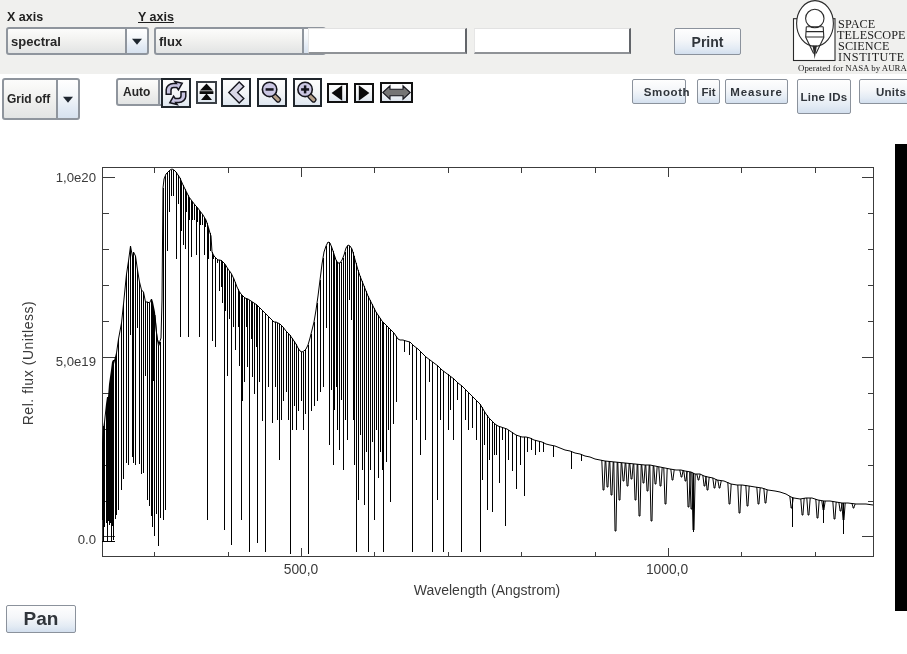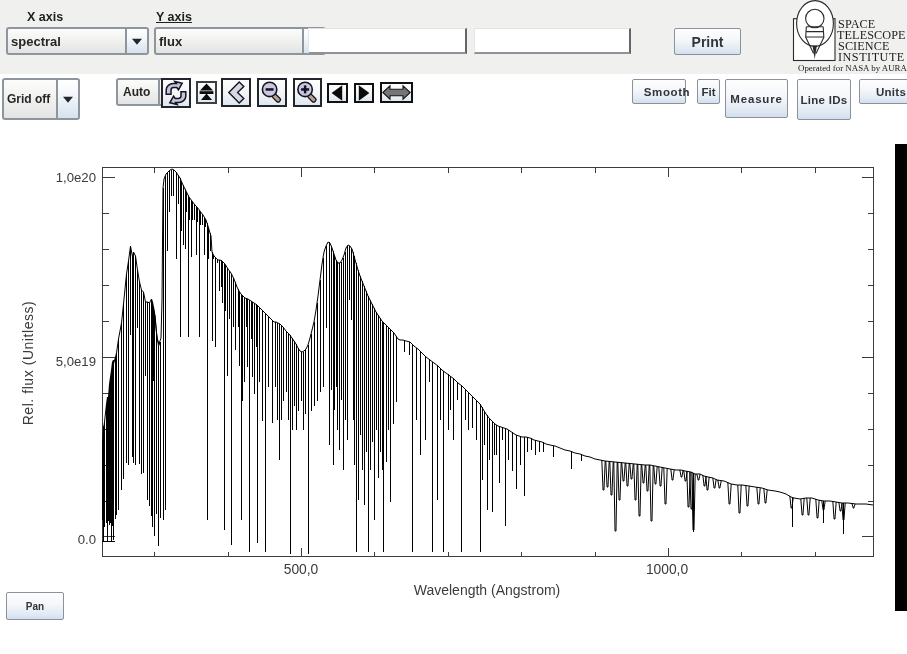--- a/index.html
+++ b/index.html
@@ -7,22 +7,22 @@
 .lbl{position:absolute;font-size:12.5px;font-weight:bold;color:#1e1e1e;}
 .combo{position:absolute;height:28px;border:2px solid #8f959d;border-radius:3px;background:linear-gradient(180deg,#fcfcfb 0%,#f2f2f0 45%,#e8e9e8 80%,#e2e4e4 100%);}
 .combo .ctext{position:absolute;left:3px;top:50%;transform:translateY(-50%);font-size:13px;font-weight:bold;color:#262626;}
 .combo .carr{position:absolute;right:0;top:0;bottom:0;width:22px;border-left:2px solid #8f959d;background:linear-gradient(180deg,#ffffff 0%,#f4f7fa 40%,#e2eaf4 75%,#d7e2ef 100%);border-radius:0 2px 2px 0;}
 .combo .tri{position:absolute;left:50%;top:50%;transform:translate(-50%,-38%);width:0;height:0;border-left:5px solid transparent;border-right:5px solid transparent;border-top:6px solid #1f2730;}
 .tfield{position:absolute;height:26px;background:#fff;border-top:1px solid #e2e2e2;border-left:1px solid #e6e6e6;border-right:2px solid #62656a;border-bottom:2px solid #8f9296;}
 .btn{position:absolute;display:flex;align-items:center;justify-content:center;border:1px solid #8b929c;border-radius:2px;background:linear-gradient(180deg,#fefefe 0%,#f4f6f9 45%,#e3ebf4 78%,#d3dfee 100%);font-weight:bold;color:#30353b;}
 .ibtn{position:absolute;display:flex;align-items:center;justify-content:center;background:linear-gradient(180deg,#fdfdfd 0%,#f2f4f6 55%,#dfe7f0 100%);}
 </style></head><body>
 <div id="toolbar1"></div>
-<div class="lbl" style="left:7px;top:10px;margin-left:20px;">X axis</div>
-<div class="lbl" style="left:156px;top:10px;text-decoration:underline;">Y axis</div>
+<div class="lbl" style="left:7px;top:10px;">X axis</div>
+<div class="lbl" style="left:138px;top:10px;text-decoration:underline;">Y axis</div>
 
 <div class="combo" style="left:6px;top:27px;width:143px;padding-left:20px;">
   <div class="ctext">spectral</div>
     <div class="carr">
       <div class="tri"></div>
     </div>
 </div>
 <div class="combo" style="left:154px;top:27px;width:172px;">
   <div class="ctext">flux</div>
     <div class="carr">
@@ -119,22 +119,22 @@
 </div>
 
 <div class="ibtn" style="left:380px;top:82px;width:33px;height:21px;border:2px solid #111;">
 <svg width="29" height="17" viewBox="0 0 29 17">
  <path d="M0.8,8.5 L8,1.8 L8,5.2 L21,5.2 L21,1.8 L28.2,8.5 L21,15.2 L21,11.8 L8,11.8 L8,15.2 Z" fill="#757575" stroke="#15151d" stroke-width="1.1"></path>
 </svg>
 </div>
 
 <div class="btn" style="left:632px;top:79px;width:54px;height:25px;font-size:11.5px;letter-spacing:0.6px;padding-left:16px;">Smooth</div>
 <div class="btn" style="left:697px;top:79px;width:23px;height:25px;font-size:11.5px;">Fit</div>
-<div class="btn" style="left:725px;top:79px;width:63px;height:39px;font-size:11.5px;letter-spacing:0.8px;">Measure</div>
-<div class="btn" style="left:797px;top:79px;width:54px;height:41px;font-size:11.5px;letter-spacing:0.3px;">Line IDs</div>
+<div class="btn" style="left:725px;top:79px;width:63px;height:25px;font-size:11.5px;letter-spacing:0.8px;">Measure</div>
+<div class="btn" style="left:797px;top:79px;width:54px;height:35px;font-size:11.5px;letter-spacing:0.3px;">Line IDs</div>
 <div class="btn" style="left:859px;top:79px;width:64px;height:25px;font-size:11.5px;letter-spacing:0.3px;">Units</div>
 
 <svg class="abs" style="left:0;top:110px;" width="907" height="505" viewBox="0 110 907 505">
 <rect x="102.5" y="167.5" width="771.0" height="389.0" fill="none" stroke="#3c3c3c" stroke-width="1" shape-rendering="crispEdges"></rect>
 <path d="M154.5,556.5 v-5 M154.5,167.5 v5 M228.5,556.5 v-5 M228.5,167.5 v5 M374.5,556.5 v-5 M374.5,167.5 v5 M448.5,556.5 v-5 M448.5,167.5 v5 M521.5,556.5 v-5 M521.5,167.5 v5 M595.5,556.5 v-5 M595.5,167.5 v5 M741.5,556.5 v-5 M741.5,167.5 v5 M815.5,556.5 v-5 M815.5,167.5 v5 M301.5,556.5 v-9 M301.5,167.5 v9 M668.5,556.5 v-9 M668.5,167.5 v9 M102.5,213.5 h6 M873.5,213.5 h-6 M102.5,249.5 h6 M873.5,249.5 h-6 M102.5,285.5 h6 M873.5,285.5 h-6 M102.5,321.5 h6 M873.5,321.5 h-6 M102.5,393.5 h6 M873.5,393.5 h-6 M102.5,429.5 h6 M873.5,429.5 h-6 M102.5,465.5 h6 M873.5,465.5 h-6 M102.5,501.5 h6 M873.5,501.5 h-6 M102.5,177.5 h12 M873.5,177.5 h-12 M102.5,357.5 h12 M873.5,357.5 h-12 M102.5,536.5 h12 M873.5,536.5 h-12" stroke="#3c3c3c" stroke-width="1" shape-rendering="crispEdges"></path>
 <g fill="#3b3b3b" font-size="13.2px">
 <text x="96" y="182" text-anchor="end">1,0e20</text>
 <text x="96" y="366" text-anchor="end">5,0e19</text>
 <text x="96" y="544" text-anchor="end">0.0</text>
 <text x="301" y="574" text-anchor="middle" font-size="13.8px">500,0</text>
@@ -143,12 +143,12 @@
 <text x="33" y="363" text-anchor="middle" font-size="14px" letter-spacing="0.55" transform="rotate(-90 33 363)">Rel. flux (Unitless)</text>
 </g>
 <path d="M155,315 L157,338 L159,344 L161,338 L162,300 L163,188 L164,179 L166,174 L168,172 L170,170 L172,169 L174,170 L176,172 L178,175 L180,178 L183,185 L186,191 L189,197 L192,201 L195,205 L197,207 L200,211 L203,215 L206,220 L208,226 L210,233 L211,236 L212,252 L214,256 L216,258 L218,260 L220,260 L222,261 L225,264 L228,269 L231,273 L234,279 L237,287 L239,291 L241,294 L243,296 L245,298 L248,299 L251,301 L254,303 L257,305 L260,308 L263,311 L266,314 L269,317 L272,320 L274,322 L276,322 L278,323 L280,324 L283,327 L286,331 L289,334 L292,338 L294,341 L296,344 L298,348 L300,351 L302,352 L304,351 L306,349 L308,345 L310,338 L312,330 L314,322 L316,310 L318,296 L320,280 L322,264 L324,252 L326,246 L328,242 L330,243 L332,248 L334,254 L336,260 L338,263 L340,263 L342,260 L344,255 L346,248 L348,245 L350,246 L352,249 L354,256 L356,263 L358,270 L360,276 L362,281 L364,286 L366,291 L368,296 L370,300 L372,304 L374,308 L376,312 L378,315 L380,318 L382,321 L384,323 L386,325 L388,327 L390,329 L392,331 L394,333 L396,336 L398,339 L400,340 L403,340 L406,341 L410,342 L414,346 L418,349 L422,353 L426,357 L430,360 L434,363 L438,366 L442,370 L446,373 L450,376 L454,379 L458,383 L462,386 L466,390 L470,394 L474,398 L477,401 L480,404 L483,409 L486,414 L489,418 L492,421 L495,424 L498,426 L501,427 L504,428 L507,429 L510,431 L513,433 L516,435 L519,436 L522,437 L526,437 L530,438 L534,440 L538,441 L542,442 L546,444 L550,445 L555,446 L560,448 L565,450 L570,451 L575,453 L580,454 L585,456 L590,457 L595,459 L605,461 L615,462 L625,463 L635,464 L645,465 L650,465 L655,466 L660,467 L665,468 L670,469 L676,470 L681,470 L685,471 L691,472 L695,474 L700,474 L704,476 L708,477 L713,478 L717,480 L724,481 L731,484 L737,485 L742,485 L749,486 L755,487 L762,488 L768,490 L775,491 L780,492 L786,494 L791,497 L794,498 L800,499 L806,498 L812,498 L818,500 L824,501 L830,501 L836,502 L842,503 L848,503 L856,504 L866,504 L873,505" fill="none" stroke="#000000" stroke-width="1"></path>
 <path d="M102.5,443 V520 M103.5,429 V524 M104.5,422 V527 M106.5,404 V523 M107.5,397 V524 M108.5,397 V521 M109.5,384 V525 M110.5,377 V523 M112.5,362 V526 M113.5,360 V522 M115.5,357 V519 M116.5,353 V515 M118.5,339 V510 M121.5,323 V490 M123.5,304 V479 M126.5,274 V463 M128.5,261 V465 M130.5,246 V335 M132.5,257 V457 M133.5,252 V463 M135.5,256 V465 M137.5,270 V328 M139.5,282 V464 M141.5,290 V474 M143.5,292 V473 M145.5,302 V376 M147.5,302 V500 M149.5,303 V506 M151.5,299 V516 M153.5,307 V381 M103.5,426 V541 M107.5,399 V541 M111.5,370 V541 M113.5,364 V540 M152.5,302 V527 M154.5,312 V536 M156.5,333 V514 M158.5,346 V546 M160.5,342 V518 M163.5,188 V520 M165.5,176 V510 M167.5,173 V251 M169.5,171 V212 M171.5,170 V196 M173.5,170 V196 M176.5,172 V259 M178.5,175 V204 M180.5,178 V337 M181.5,182 V231 M183.5,185 V245 M185.5,189 V249 M186.5,192 V212 M188.5,195 V337 M189.5,198 V220 M191.5,200 V257 M192.5,202 V220 M194.5,204 V220 M196.5,206 V255 M197.5,208 V222 M199.5,210 V337 M200.5,212 V225 M202.5,214 V225 M204.5,217 V255 M205.5,219 V227 M207.5,223 V520 M208.5,228 V259 M210.5,233 V251 M212.5,252 V341 M213.5,255 V259 M215.5,258 V347 M217.5,259 V263 M219.5,260 V291 M221.5,260 V287 M222.5,262 V303 M224.5,263 V530 M225.5,265 V311 M227.5,268 V376 M229.5,271 V319 M231.5,274 V545 M233.5,278 V327 M235.5,282 V350 M238.5,289 V327 M239.5,292 V366 M241.5,294 V520 M242.5,296 V401 M244.5,297 V382 M246.5,298 V327 M247.5,299 V367 M249.5,300 V552 M251.5,301 V339 M252.5,302 V377 M254.5,303 V394 M256.5,304 V347 M257.5,306 V543 M259.5,308 V382 M262.5,310 V421 M265.5,313 V552 M268.5,316 V387 M272.5,320 V423 M275.5,322 V387 M277.5,323 V420 M279.5,324 V460 M281.5,326 V420 M283.5,327 V401 M286.5,331 V392 M288.5,333 V420 M290.5,335 V554 M292.5,338 V430 M294.5,341 V406 M296.5,344 V430 M298.5,348 V411 M301.5,352 V401 M303.5,352 V430 M305.5,350 V414 M308.5,345 V554 M311.5,334 V411 M314.5,322 V406 M317.5,303 V401 M320.5,280 V392 M323.5,258 V387 M326.5,246 V328 M329.5,242 V445 M331.5,246 V390 M333.5,251 V465 M334.5,256 V410 M336.5,260 V387 M337.5,262 V430 M339.5,263 V450 M341.5,262 V400 M343.5,258 V470 M345.5,252 V420 M347.5,246 V440 M349.5,246 V300 M351.5,248 V320 M353.5,252 V420 M354.5,256 V465 M356.5,263 V552 M358.5,270 V500 M360.5,276 V435 M362.5,281 V470 M364.5,286 V505 M366.5,291 V452 M368.5,296 V552 M370.5,300 V470 M372.5,304 V442 M374.5,308 V520 M376.5,312 V430 M378.5,315 V478 M380.5,318 V452 M382.5,321 V470 M383.5,323 V552 M386.5,325 V462 M388.5,327 V430 M390.5,329 V502 M393.5,332 V424 M396.5,336 V402 M404.5,340 V352 M409.5,342 V355 M412.5,344 V552 M416.5,348 V420 M420.5,351 V455 M425.5,356 V440 M429.5,359 V382 M432.5,362 V552 M437.5,365 V500 M440.5,368 V420 M443.5,371 V552 M448.5,374 V430 M450.5,376 V410 M453.5,378 V440 M457.5,382 V400 M461.5,385 V552 M465.5,389 V420 M468.5,392 V430 M472.5,396 V428 M476.5,400 V440 M480.5,404 V552 M482.5,407 V480 M484.5,411 V445 M487.5,415 V510 M489.5,418 V460 M492.5,421 V512 M494.5,423 V455 M496.5,425 V455 M499.5,426 V483 M502.5,427 V440 M505.5,428 V526 M508.5,430 V460 M512.5,432 V471 M516.5,435 V489 M520.5,436 V465 M524.5,437 V496 M527.5,437 V452 M531.5,438 V450 M535.5,440 V455 M539.5,441 V452 M543.5,442 V452 M553.5,446 V457 M571.5,451 V469 M581.5,454 V461 M693.5,473 V532 M792.5,497 V527 M823.5,501 V523 M843.5,503 V534" stroke="#000000" stroke-width="1" fill="none" shape-rendering="crispEdges"></path>
 <path d="M102,541.5 H115" stroke="#000000" stroke-width="1" fill="none" shape-rendering="crispEdges"></path>
 <path d="M102.5,443 L103.5,426 L103.5,429 L104.5,422 L106.5,404 L107.5,397 L107.5,399 L108.5,397 L109.5,384 L110.5,377 L111.5,370 L112.5,362 L113.5,360 L113.5,364 L115.5,357 L116.5,353 L118.5,339 L121.5,323 L123.5,304 L126.5,274 L128.5,261 L130.5,246 L132.5,257 L133.5,252 L135.5,256 L137.5,270 L139.5,282 L141.5,290 L143.5,292 L145.5,302 L147.5,302 L149.5,303 L151.5,299 L152.5,302 L153.5,307 L154.5,312 L156.5,333 L158.5,346 L160.5,342" fill="none" stroke="#000000" stroke-width="1"></path>
 <path d="M601.8,460 L603.0,489 L603.0,490 L604.0,490 L604.0,489 L605.2,461 M605.8,461 L607.0,486 L607.0,487 L608.0,487 L608.0,486 L609.2,461 M609.8,461 L611.0,494 L611.0,495 L612.0,495 L612.0,494 L613.2,462 M613.8,462 L615.0,530 L615.0,531 L616.0,531 L616.0,530 L617.2,462 M617.8,462 L619.0,499 L619.0,500 L620.0,500 L620.0,499 L621.2,463 M621.8,463 L623.0,480 L623.0,481 L624.0,481 L624.0,480 L625.2,463 M625.8,463 L627.0,485 L627.0,486 L628.0,486 L628.0,485 L629.2,463 M629.8,463 L631.0,478 L631.0,479 L632.0,479 L632.0,478 L633.2,464 M633.8,464 L635.0,499 L635.0,500 L636.0,500 L636.0,499 L637.2,464 M637.8,464 L639.0,515 L639.0,516 L640.0,516 L640.0,515 L641.2,465 M641.8,465 L643.0,482 L643.0,483 L644.0,483 L644.0,482 L645.2,465 M645.8,465 L647.0,490 L647.0,491 L648.0,491 L648.0,490 L649.2,465 M649.8,465 L651.0,520 L651.0,521 L652.0,521 L652.0,520 L653.2,466 M653.8,466 L655.0,483 L655.0,484 L656.0,484 L656.0,483 L657.2,466 M658.8,467 L660.0,485 L660.0,486 L661.0,486 L661.0,485 L662.2,467 M663.8,468 L665.0,503 L665.0,504 L666.0,504 L666.0,503 L667.2,468 M670.8,469 L672.0,479 L672.0,480 L673.0,480 L673.0,479 L674.2,470 M679.8,470 L681.0,476 L681.0,477 L682.0,477 L682.0,476 L683.2,470 M683.8,471 L685.0,480 L685.0,481 L686.0,481 L686.0,480 L687.2,471 M686.8,471 L688.0,506 L688.0,507 L689.0,507 L689.0,506 L690.2,472 M689.8,472 L691.0,508 L691.0,509 L692.0,509 L692.0,508 L693.2,473 M691.8,472 L693.0,529 L693.0,530 L694.0,530 L694.0,529 L695.2,474 M696.8,474 L698.0,479 L698.0,480 L699.0,480 L699.0,479 L700.2,474 M702.8,475 L704.0,485 L704.0,486 L705.0,486 L705.0,485 L706.2,476 M705.8,476 L707.0,489 L707.0,490 L708.0,490 L708.0,489 L709.2,477 M712.8,478 L714.0,487 L714.0,488 L715.0,488 L715.0,487 L716.2,479 M717.8,480 L719.0,487 L719.0,488 L720.0,488 L720.0,487 L721.2,481 M727.8,482 L729.0,503 L729.0,504 L730.0,504 L730.0,503 L731.2,484 M737.8,485 L739.0,512 L739.0,513 L740.0,513 L740.0,512 L741.2,485 M745.8,485 L747.0,505 L747.0,506 L748.0,506 L748.0,505 L749.2,486 M756.8,487 L758.0,503 L758.0,504 L759.0,504 L759.0,503 L760.2,488 M763.8,488 L765.0,502 L765.0,503 L766.0,503 L766.0,502 L767.2,490 M789.8,496 L791.0,507 L791.0,508 L792.0,508 L792.0,507 L793.2,498 M800.8,499 L802.0,514 L802.0,515 L803.0,515 L803.0,514 L804.2,498 M806.8,498 L808.0,514 L808.0,515 L809.0,515 L809.0,514 L810.2,498 M815.8,499 L817.0,517 L817.0,518 L818.0,518 L818.0,517 L819.2,500 M821.8,501 L823.0,509 L823.0,510 L824.0,510 L824.0,509 L825.2,501 M832.8,501 L834.0,518 L834.0,519 L835.0,519 L835.0,518 L836.2,502 M838.8,502 L840.0,510 L840.0,511 L841.0,511 L841.0,510 L842.2,503 M841.8,503 L843.0,519 L843.0,520 L844.0,520 L844.0,519 L845.2,503 M851.8,503 L853.0,507 L853.0,508 L854.0,508 L854.0,507 L855.2,504" stroke="#000000" stroke-width="1" fill="none"></path>
 </svg>
 
 <div style="position:absolute;left:895px;top:144px;width:12px;height:467px;background:#000;"></div>
-<div class="btn" style="left:6px;top:592px;width:58px;height:28px;font-size:10px;">Pan</div>
+<div class="btn" style="left:6px;top:605px;width:70px;height:28px;font-size:19px;">Pan</div>
 </body></html>

